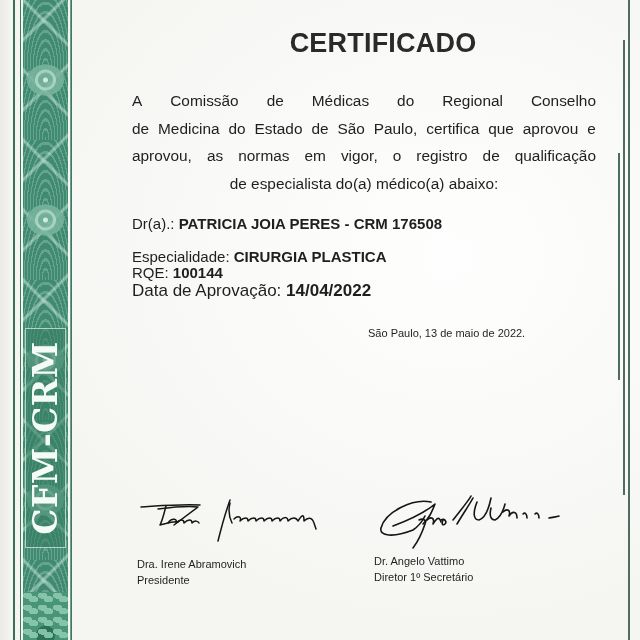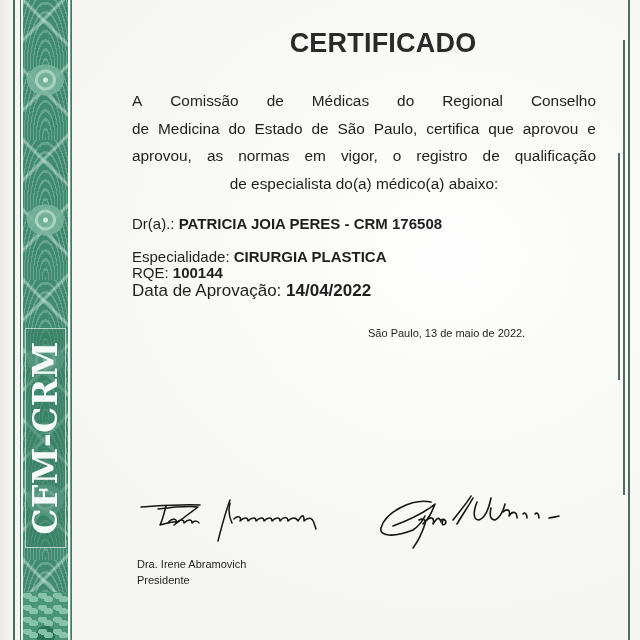--- a/index.html
+++ b/index.html
@@ -209,14 +209,16 @@
       <path d="M162 24 C164 22 166 24 166 28"></path>
       <path d="M176 28 C180 27 184 27 186 26"></path>
     </g>
   </svg>
 
   <div class="signer signer-1">
     <div>Dra. Irene Abramovich</div>
     <div>Presidente</div>
   </div>
   <div class="signer signer-2">
+    <div>Dr. Angelo Vattimo</div>
+    <div>Diretor 1º Secretário</div>
   </div>
 </div>
 
 </body></html>

